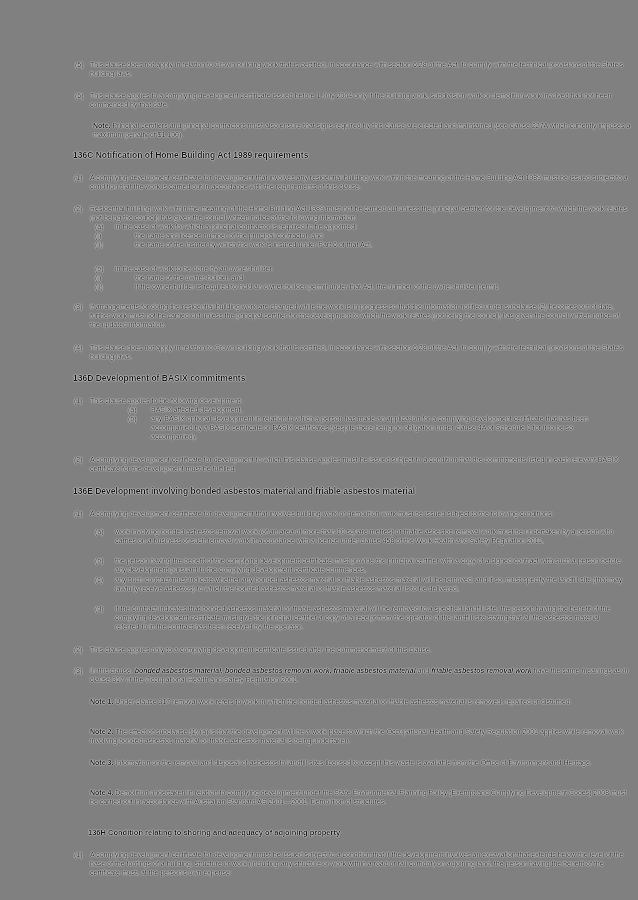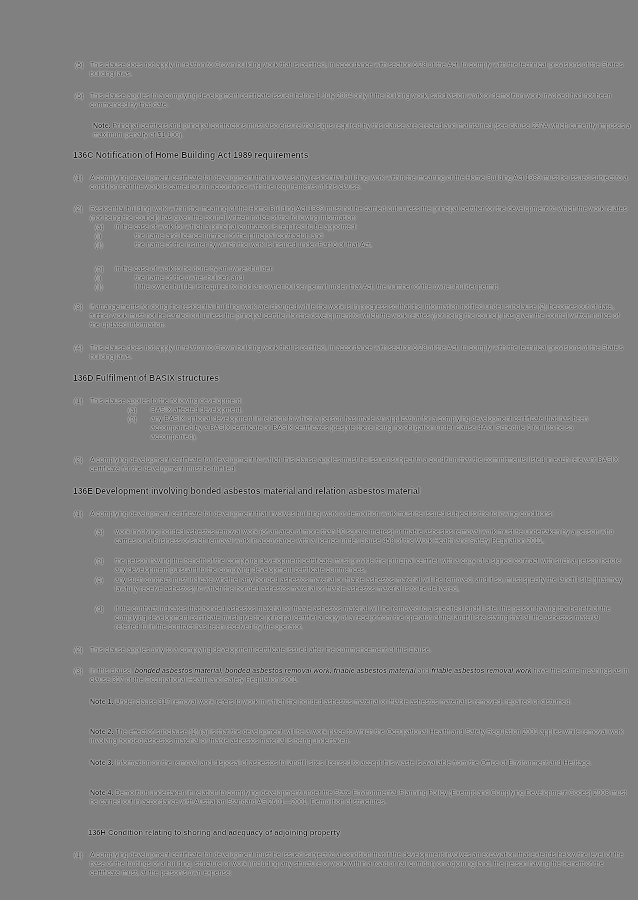--- a/index.html
+++ b/index.html
@@ -41,31 +41,31 @@
 <div class="sub t" style="top:264px;left:82px">in the case of work to be done by an owner-builder:</div>
 <div class="sub t" style="top:273px;left:62px">(i)</div>
 <div class="sub t" style="top:273px;left:102px">the name of the owner-builder, and</div>
 <div class="sub t" style="top:282px;left:62px">(ii)</div>
 <div class="sub t" style="top:282px;left:102px">if the owner-builder is required to hold an owner-builder permit under that Act, the number of the owner-builder permit.</div>
 <div class="num t" style="top:302px;left:41px">(3)</div>
 <div class="txt t" style="top:302px">If arrangements for doing the residential building work are changed while the work is in progress so that the information notified under subclause (2) becomes out of date, further work must not be carried out unless the principal certifier for the development to which the work relates (not being the council) has given the council written notice of the updated information.</div>
 <div class="num t" style="top:343px;left:41px">(4)</div>
 <div class="txt t" style="top:343px">This clause does not apply in relation to Crown building work that is certified, in accordance with section 6.28 of the Act, to comply with the technical provisions of the State's building laws.</div>
 
-<div class="h t" style="top:374px">136D   Fulfilment of BASIX structures</div>
+<div class="h t" style="top:374px">136D   Development of BASIX commitments</div>
 <div class="num t" style="top:396px;left:41px">(1)</div>
 <div class="txt t" style="top:396px">This clause applies to the following development:</div>
 <div class="sub t" style="top:405px;left:95px">(a)</div>
 <div class="sub t" style="top:405px;left:118px">BASIX affected development,</div>
 <div class="sub t" style="top:414px;left:95px">(b)</div>
 <div class="sub t" style="top:414px;left:118px;width:470px">any BASIX optional development in relation to which a person has made an application for a complying development certificate that has been accompanied by a BASIX certificate or BASIX certificates (despite there being no obligation under clause 4A of Schedule 1 for it to be so accompanied).</div>
 <div class="num t" style="top:455px;left:41px">(2)</div>
 <div class="txt t" style="top:455px">A complying development certificate for development to which this clause applies must be issued subject to a condition that the commitments listed in each relevant BASIX certificate for the development must be fulfilled.</div>
 
-<div class="h t" style="top:487px">136E   Development involving bonded asbestos material and relation asbestos material</div>
+<div class="h t" style="top:487px">136E   Development involving bonded asbestos material and friable asbestos material</div>
 <div class="num t" style="top:509px;left:41px">(1)</div>
 <div class="txt t" style="top:509px">A complying development certificate for development that involves building work or demolition work must be issued subject to the following conditions:</div>
 <div class="sub t" style="top:527px;left:62px">(a)</div>
 <div class="sub t" style="top:527px;left:82px;width:510px">work involving bonded asbestos removal work (of an area of more than 10 square metres) or friable asbestos removal work must be undertaken by a person who carries on a business of such removal work in accordance with a licence under clause 458 of the Work Health and Safety Regulation 2011,</div>
 <div class="sub t" style="top:556px;left:62px">(b)</div>
 <div class="sub t" style="top:556px;left:82px;width:510px">the person having the benefit of the complying development certificate must provide the principal certifier with a copy of a signed contract with such a person before any development pursuant to the complying development certificate commences,</div>
 <div class="sub t" style="top:575px;left:62px">(c)</div>
 <div class="sub t" style="top:575px;left:82px;width:510px">any such contract must indicate whether any bonded asbestos material or friable asbestos material will be removed, and if so, must specify the landfill site (that may lawfully receive asbestos) to which the bonded asbestos material or friable asbestos material is to be delivered,</div>
 <div class="sub t" style="top:604px;left:62px">(d)</div>
 <div class="sub t" style="top:604px;left:82px;width:510px">if the contract indicates that bonded asbestos material or friable asbestos material will be removed to a specified landfill site, the person having the benefit of the complying development certificate must give the principal certifier a copy of a receipt from the operator of the landfill site stating that all the asbestos material referred to in the contract has been received by the operator.</div>

